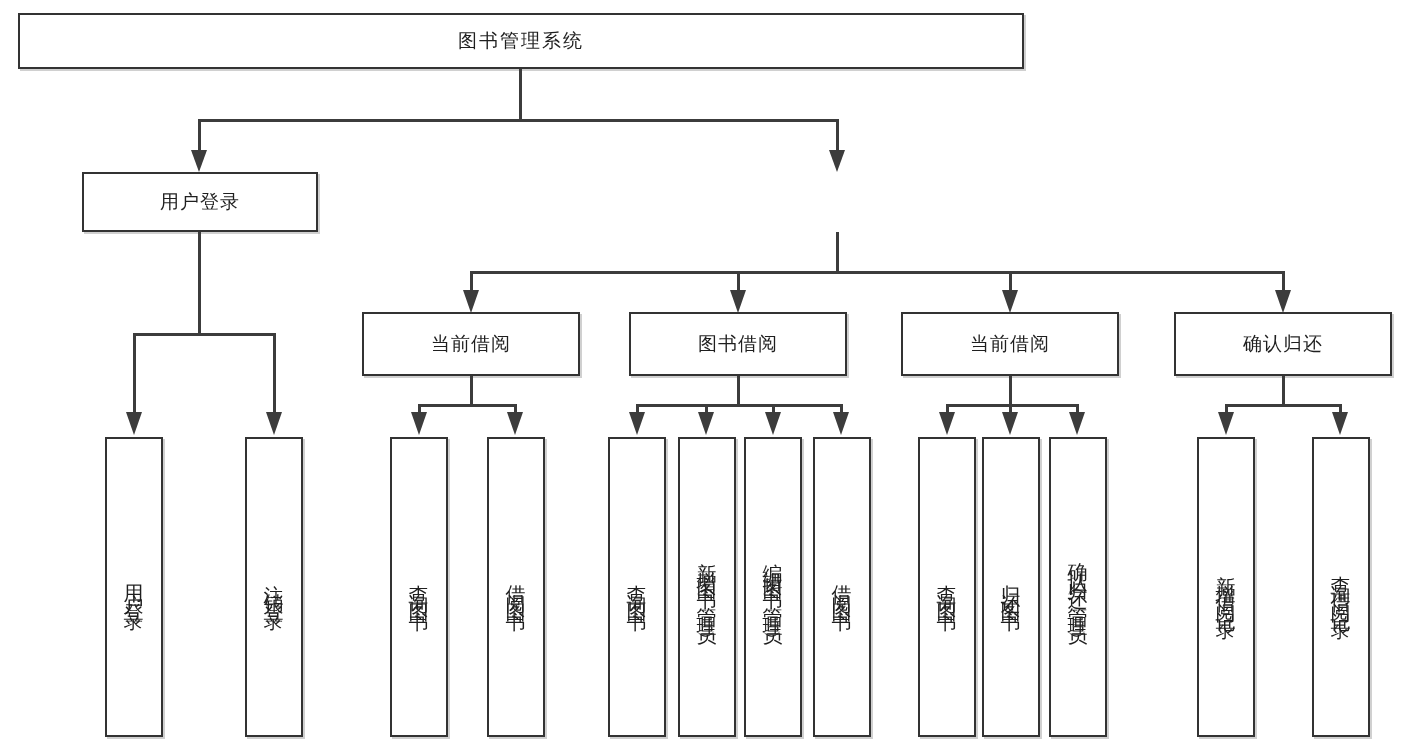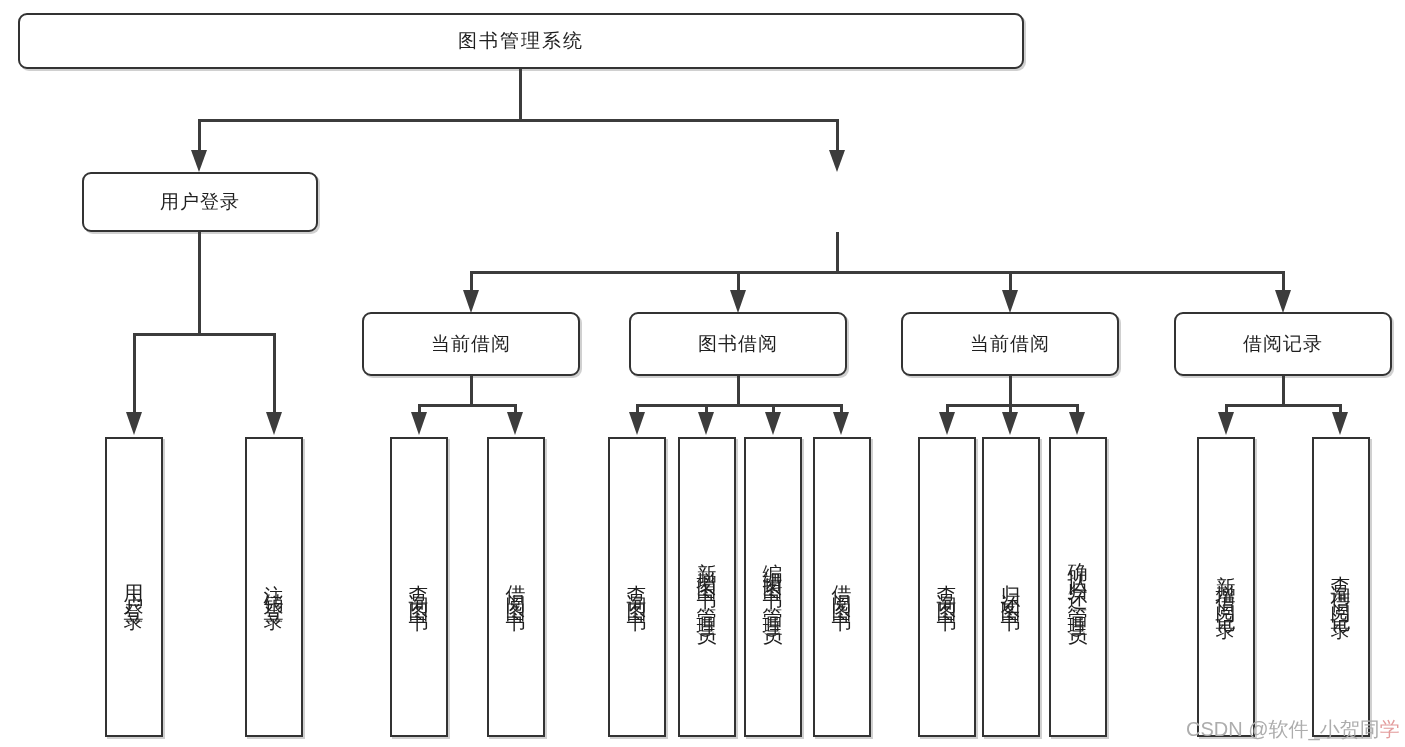--- a/index.html
+++ b/index.html
@@ -16,21 +16,21 @@
     position: absolute;
     background: #ffffff;
     border: 2.5px solid #333333;
     box-shadow: 2px 2px 0 rgba(120,120,120,0.35);
     display: flex;
     align-items: center;
     justify-content: center;
     box-sizing: border-box;
     color: #1f1f1f;
   }
-  .box.h { font-size: 19px; letter-spacing: 1px; border-radius: 9px; }
+  .box.h { font-size: 19px; letter-spacing: 1px; }
   .box.root { font-size: 19px; letter-spacing: 2px; }
   .box.v { }
   .box.v .vtext {
     writing-mode: vertical-rl;
     text-orientation: mixed;
     font-size: 20px;
     letter-spacing: 9px;
     line-height: 1;
     white-space: nowrap;
   }
@@ -97,21 +97,21 @@
   <div class="box h" style="left:362px; top:312px; width:218px; height:64px;">
     <span>当前借阅</span>
   </div>
   <div class="box h" style="left:901px; top:312px; width:218px; height:64px;">
     <span>当前借阅</span>
   </div>
   <div class="box h" style="left:629px; top:312px; width:218px; height:64px;">
     <span>图书借阅</span>
   </div>
   <div class="box h" style="left:1174px; top:312px; width:218px; height:64px;">
-    <span>借阅记录</span>
+    <span>确认归还</span>
   </div>
 
   <div class="line" style="left:470px; top:376px; width:3px; height:30px;"></div>
   <div class="line" style="left:418px; top:404px; width:99px; height:3px;"></div>
   <div class="line" style="left:418px; top:404px; width:3px; height:10px;"></div>
   <div class="arrow" style="left:411px; top:412px;"></div>
   <div class="line" style="left:514px; top:404px; width:3px; height:10px;"></div>
   <div class="arrow" style="left:507px; top:412px;"></div>
 
   <div class="line" style="left:737px; top:376px; width:3px; height:30px;"></div>
@@ -178,17 +178,14 @@
     <span class="vtext">确认归还（管理员）</span>
   </div>
 
   <div class="box v" style="left:1197px; top:437px; width:58px; height:300px;">
     <span class="vtext">新增借阅记录</span>
   </div>
   <div class="box v" style="left:1312px; top:437px; width:58px; height:300px;">
     <span class="vtext">查询借阅记录</span>
   </div>
 
-  <div class="watermark">
-    <span>CSDN @软件_小贺同</span><span class="accent">学</span>
-  </div>
 
 </div>
 
 </body></html>

